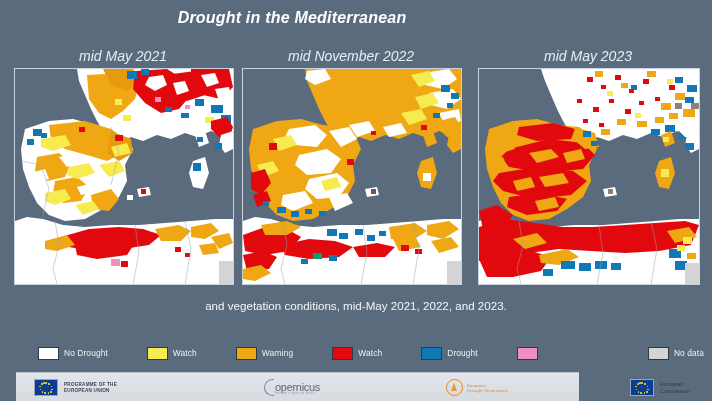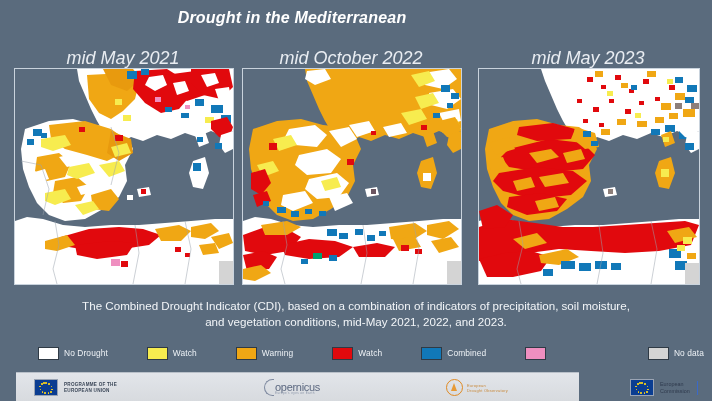--- a/index.html
+++ b/index.html
@@ -15,21 +15,21 @@
   
   .title{
     position:absolute;left:0;top:9px;width:584px;text-align:center;
     font-size:16px;font-style:italic;font-weight:700;letter-spacing:.2px;
     color:#ffffff;
   }
 
   
   .panel-label{
     position:absolute;top:48px;
-    font-size:18px;font-style:italic;color:#e9edf2;text-align:center;
+    font-size:14px;font-style:italic;color:#e9edf2;text-align:center;
   }
   .pl1{left:14px;width:218px;}
   .pl2{left:242px;width:218px;}
   .pl3{left:478px;width:220px;}
 
   
   .panel{
     position:absolute;top:68px;height:215px;
     border:1px solid #c9d3dd;
     background:#5a6b7d;
@@ -106,21 +106,21 @@
   .ec-bar{width:1.5px;height:14px;background:#3a69c9;margin-left:7px;}
 </style>
 </head>
 <body>
 
 <div class="poster">
 
   <div class="title">Drought in the Mediterranean</div>
 
   <div class="panel-label pl1">mid May 2021</div>
-  <div class="panel-label pl2">mid October 2022</div>
+  <div class="panel-label pl2">mid November 2022</div>
   <div class="panel-label pl3">mid May 2023</div>
 
   <div class="panel p1">
     <div class="map-canvas">
       <svg viewBox="0 0 218 215" preserveAspectRatio="none">
         <defs>
           <clipPath id="c1">
               <rect x="0" y="0" width="218" height="215"></rect>
             </clipPath>
         </defs>
@@ -451,21 +451,20 @@
             <path d="M40,152 L44,176 L38,200 L42,215"></path>
             <path d="M120,156 L124,184 L118,215"></path>
             <path d="M172,152 L178,180 L172,215"></path>
           </g>
         </g>
       </svg>
     </div>
   </div>
 
   <div class="caption">
-    <div>The Combined Drought Indicator (CDI), based on a combination of indicators of precipitation, soil moisture,</div>
     <div>and vegetation conditions, mid-May 2021, 2022, and 2023.</div>
   </div>
 
   <div class="legend">
     <div class="lg-item">
       <span class="sw" style="background:#ffffff"></span>
       <span class="lg-text">No Drought</span>
     </div>
     <div class="lg-item">
       <span class="sw" style="background:#f7ec4f"></span>
@@ -474,21 +473,21 @@
     <div class="lg-item">
       <span class="sw" style="background:#f0a714"></span>
       <span class="lg-text">Warning</span>
     </div>
     <div class="lg-item">
       <span class="sw" style="background:#e1090d"></span>
       <span class="lg-text">Watch</span>
     </div>
     <div class="lg-item">
       <span class="sw" style="background:#1178b8"></span>
-      <span class="lg-text">Combined</span>
+      <span class="lg-text">Drought</span>
     </div>
     <div class="lg-item">
       <span class="sw" style="background:#ef8fc0"></span>
     </div>
     <span class="lg-spacer"></span>
     <div class="lg-item" style="margin-right:0">
       <span class="sw" style="background:#d4d4d4"></span>
       <span class="lg-text">No data</span>
     </div>
   </div>

